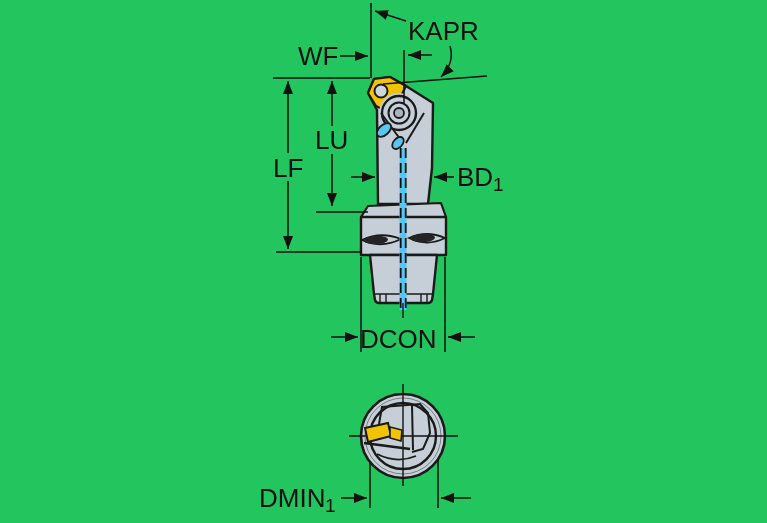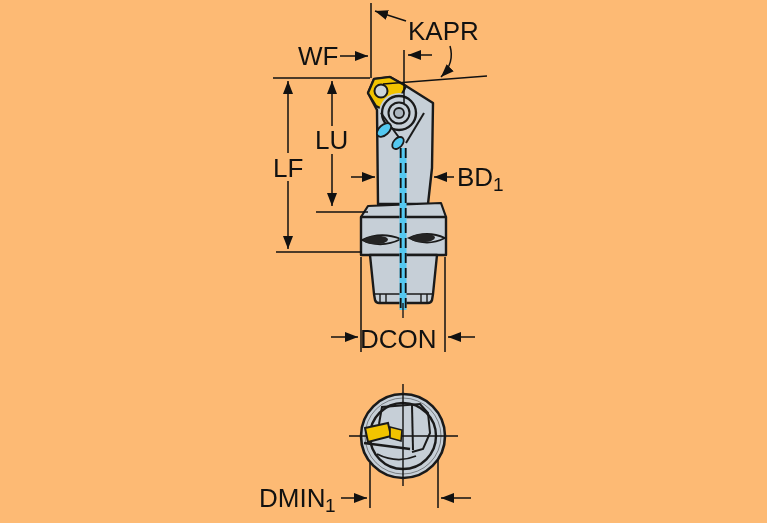--- a/index.html
+++ b/index.html
@@ -1,17 +1,17 @@
 <!DOCTYPE html>
 <html><head>
 <meta charset="utf-8">
 <style>
   html,body{margin:0;padding:0;background:#fff;}
   .canvas{
-    position:relative;width:767px;height:523px;background:#fdba74;
+    position:relative;width:767px;height:523px;background:#22c55e;
     font-family:"Liberation Sans", sans-serif;
   }
   svg text{
     font-family:"Liberation Sans", sans-serif;
     fill:#111111;
   }
   .dim-label{font-size:26px;}
   .dim-sub{font-size:19px;}
 </style>
 </head>

